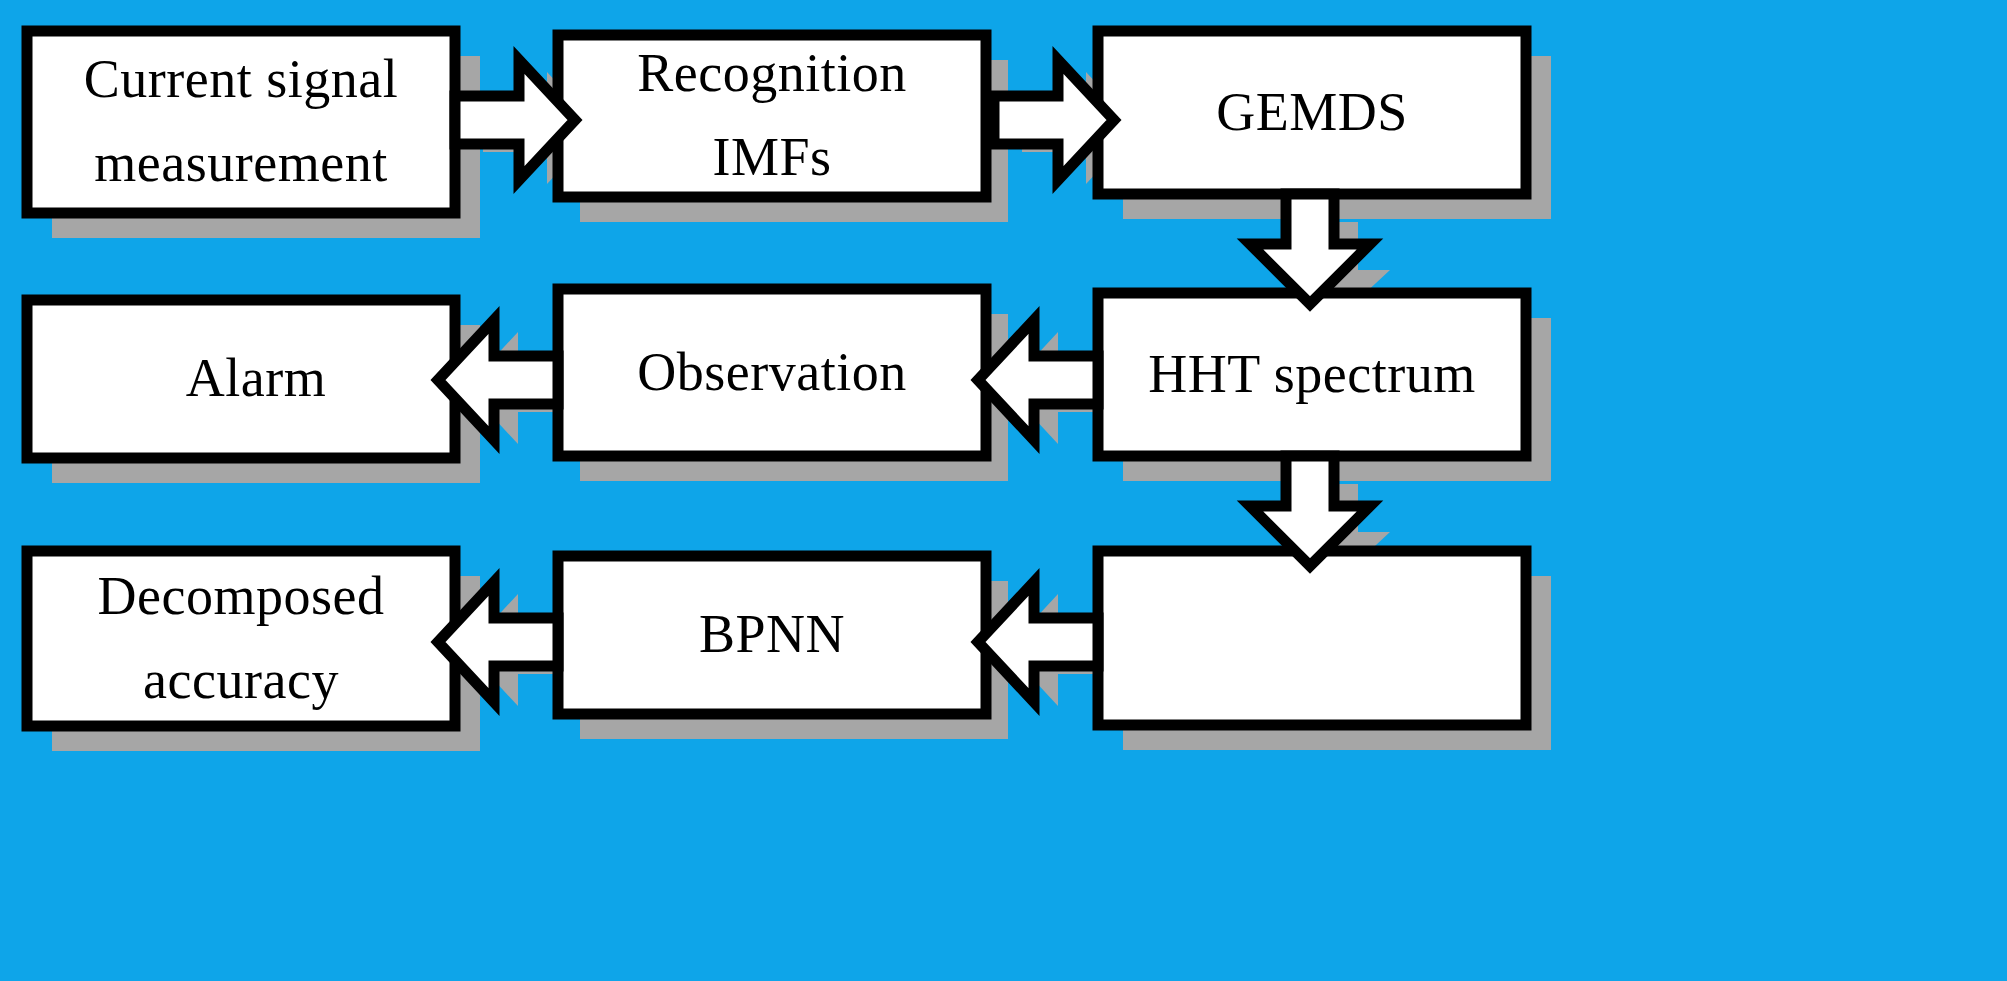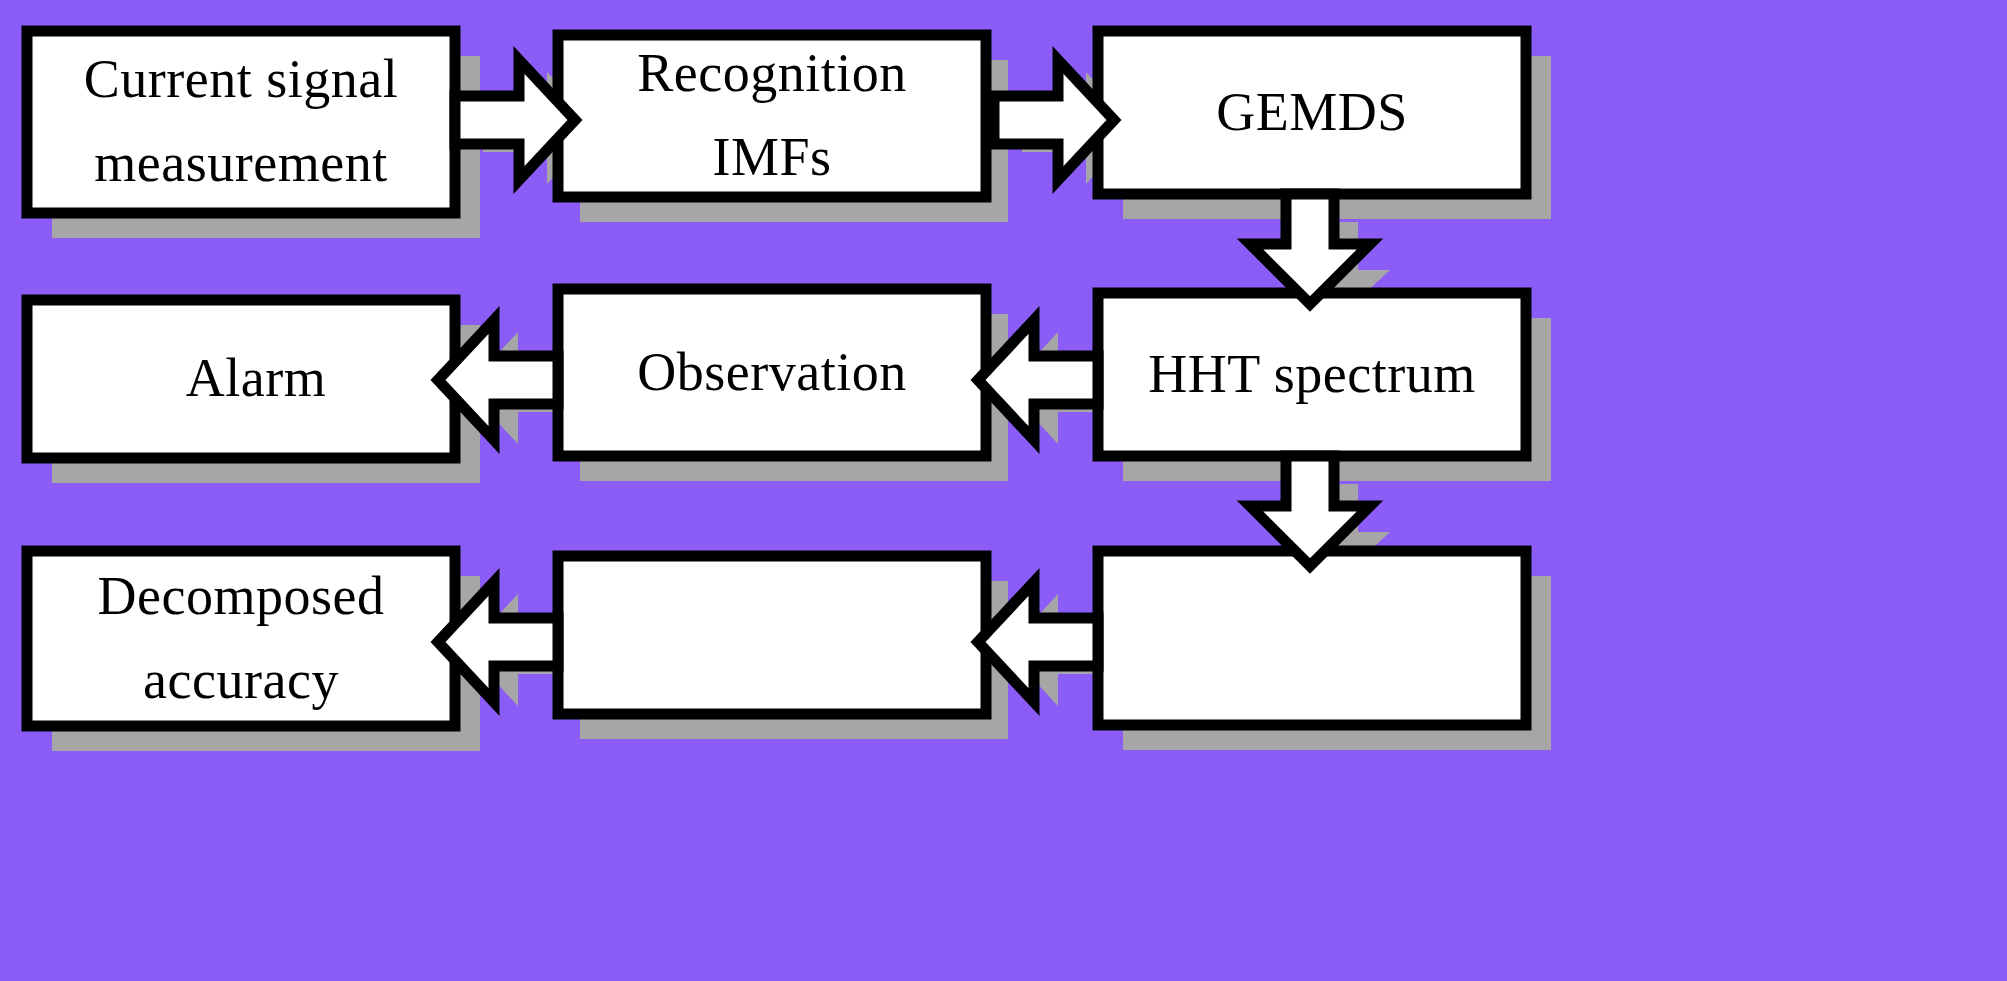--- a/index.html
+++ b/index.html
@@ -4,21 +4,21 @@
 <style>
   html, body {
     margin: 0;
     padding: 0;
     background: #ffffff;
   }
   #stage {
     position: relative;
     width: 2007px;
     height: 981px;
-    background: #8b5cf6;
+    background: #0ea5e9;
     overflow: hidden;
     font-family: "Liberation Serif", "DejaVu Serif", serif;
   }
   #flow-svg {
     position: absolute;
     left: 0;
     top: 0;
     width: 2007px;
     height: 981px;
   }
@@ -119,15 +119,16 @@
 
   <div class="node-label" style="left:42px; top:300px; width:428px; height:158px;">Alarm</div>
 
   <div class="node-label" style="left:558px; top:289px; width:428px; height:167px;">Observation</div>
 
   <div class="node-label" style="left:1098px; top:293px; width:428px; height:163px;">HHT spectrum</div>
 
   <div class="node-label" style="left:27px; top:551px; width:428px; height:175px;">Decomposed
 accuracy</div>
 
+  <div class="node-label" style="left:558px; top:556px; width:428px; height:158px;">BPNN</div>
 
 
 </div>
 
 </body></html>

